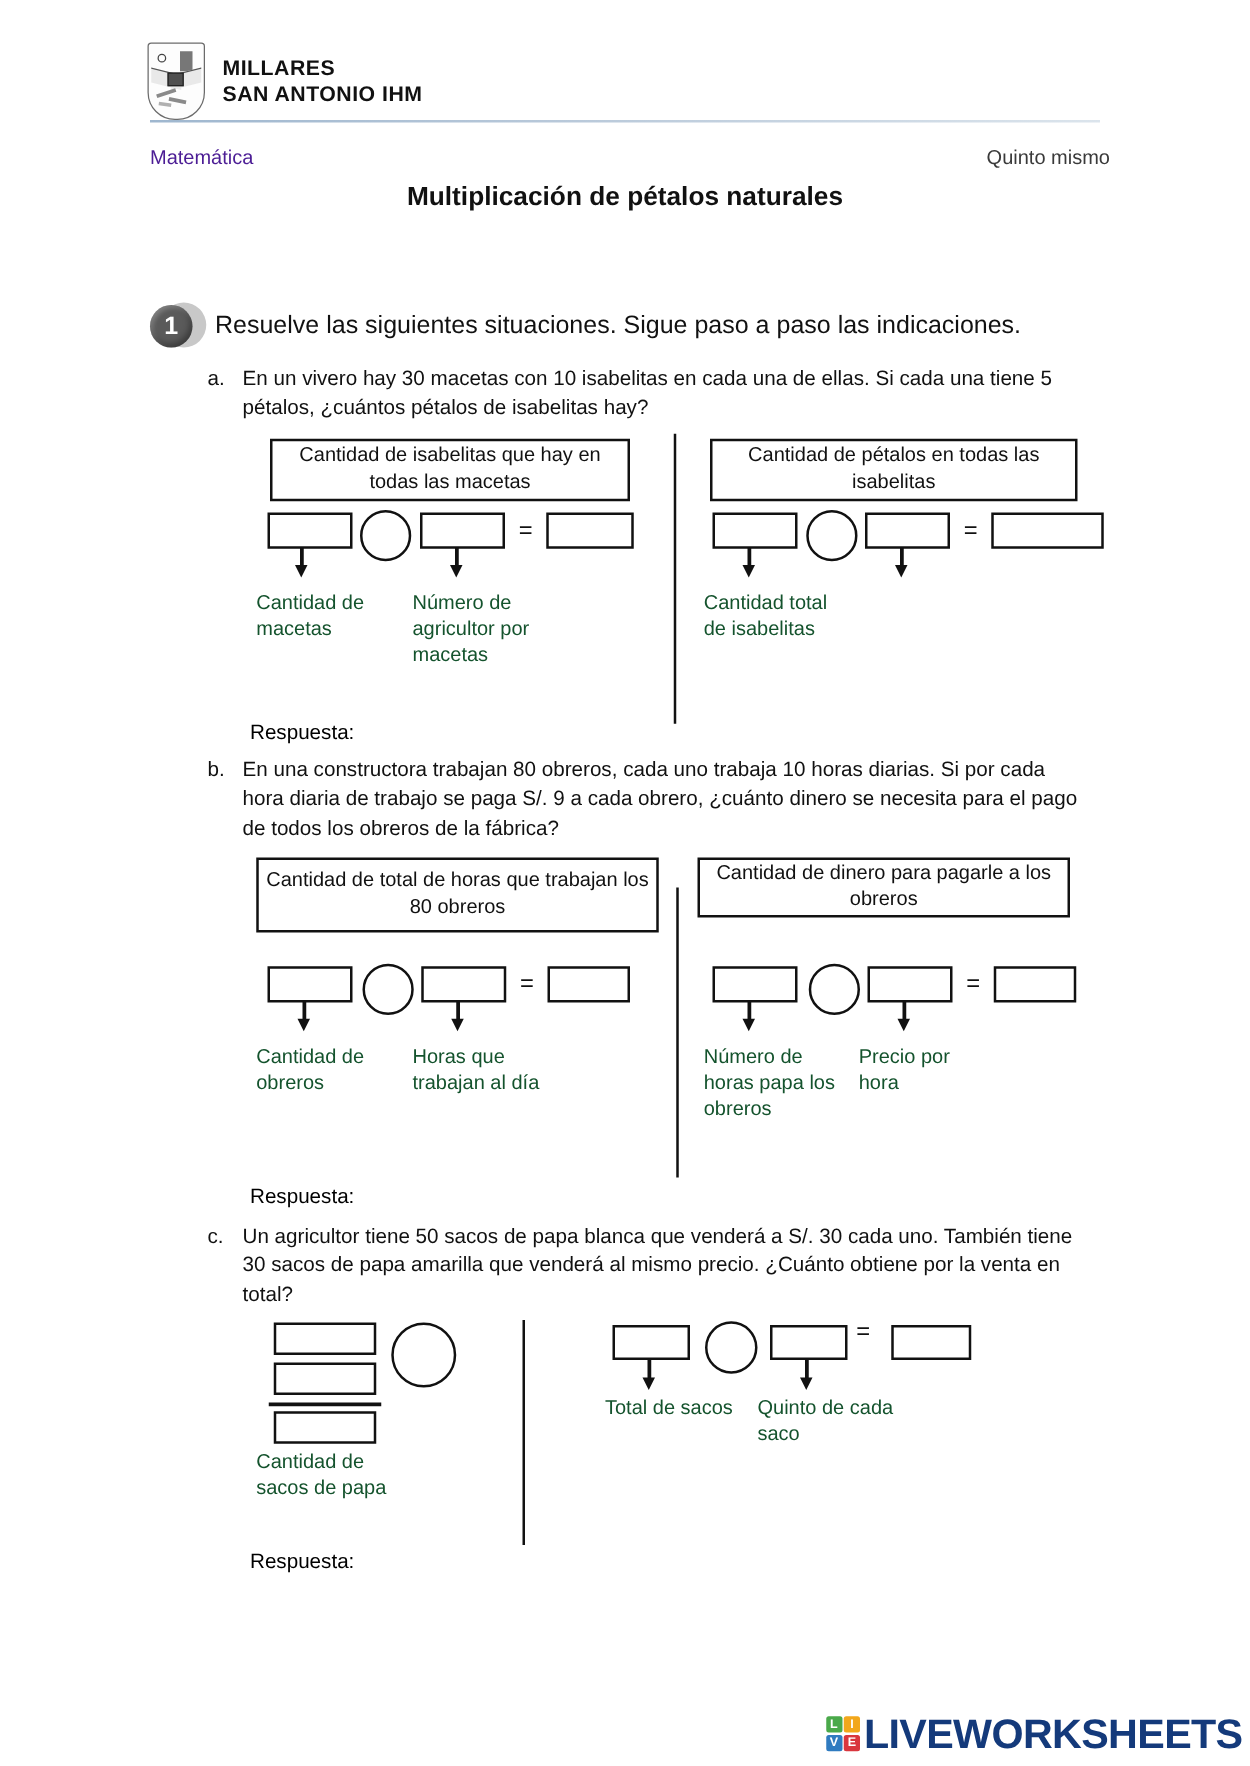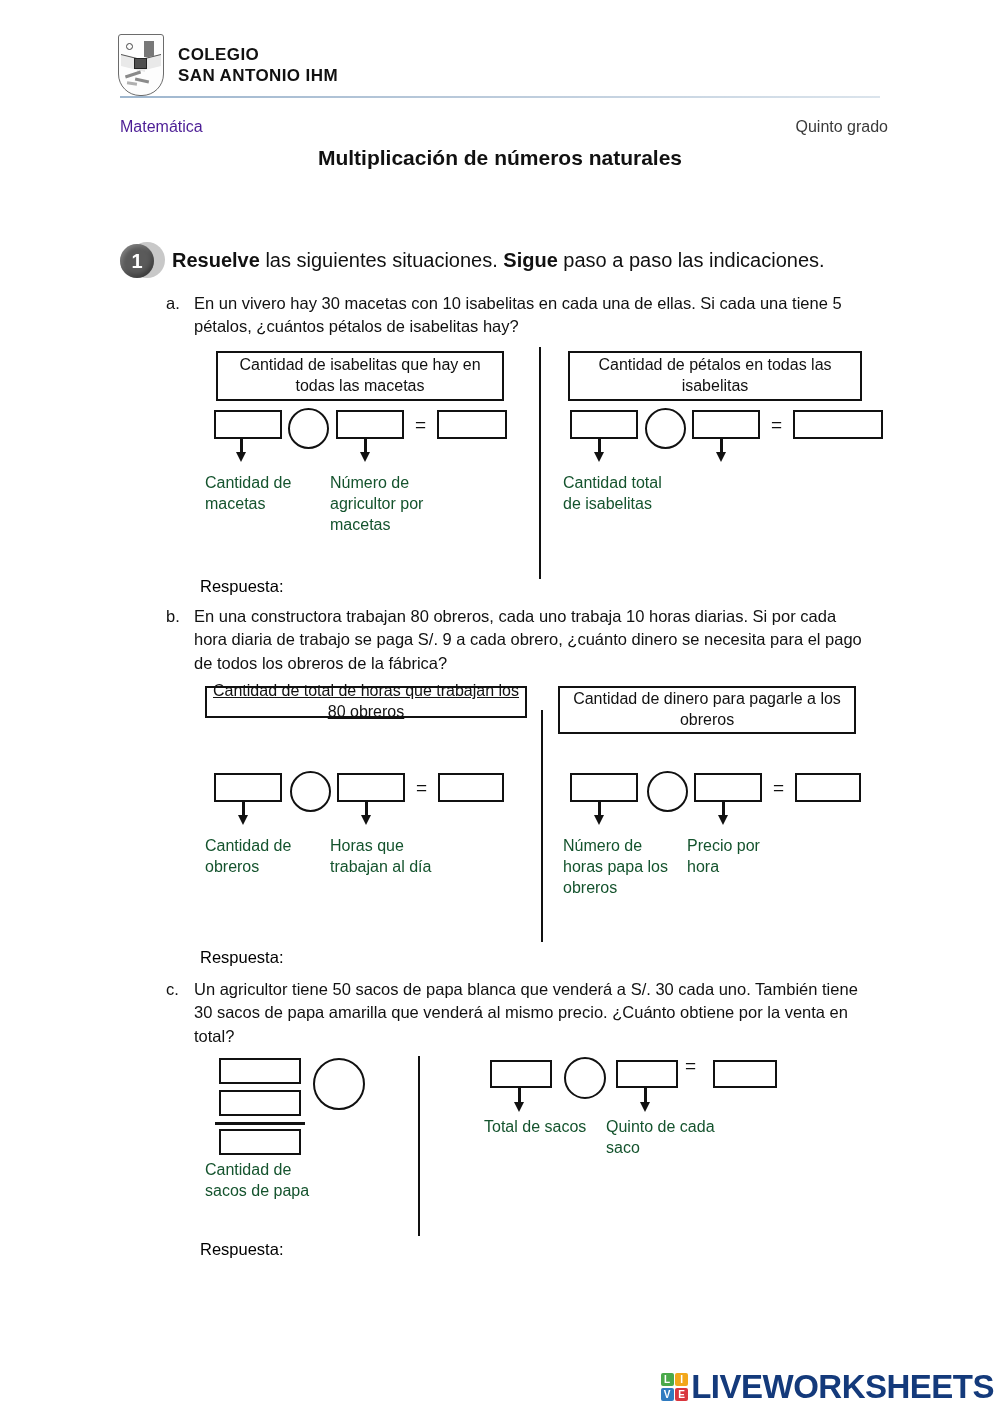--- a/index.html
+++ b/index.html
@@ -92,21 +92,21 @@
   }
   .badge {
     position: absolute; left: 2px; top: 4px;
     width: 34px; height: 34px; border-radius: 50%;
     background: #5a5a5a;
     color: #fff; font-weight: bold; font-size: 20px;
     display: flex; align-items: center; justify-content: center;
     box-shadow: inset -2px -3px 5px rgba(0,0,0,.35), inset 2px 2px 4px rgba(255,255,255,.25);
   }
   .task-text { font-size: 20px; color: #111; white-space: nowrap; }
-  .task-text b { font-weight: bold; }
+  .task-text b { font-weight: normal; }
 
   
   .q { position: absolute; font-size: 16.5px; line-height: 1.42; color: #111; }
   .q .marker { position: absolute; left: 0; top: 0; width: 24px; }
   .q .body { margin-left: 28px; }
 
   .answer-label { position: absolute; font-size: 16.5px; color: #000000; }
 
   
   .hdrbox {
@@ -197,30 +197,30 @@
       <div class="hill1"></div>
       <div class="hill2"></div>
       <div class="emblem"></div>
       <div class="field">
         <div class="f1"></div>
           <div class="f2"></div>
           <div class="f3"></div>
       </div>
     </div>
     <div class="school-name">
-      <div>COLEGIO</div>
+      <div>MILLARES</div>
       <div>SAN ANTONIO IHM</div>
     </div>
   </div>
 
   <div class="rule"></div>
 
   <div class="subject">Matemática</div>
-  <div class="grade">Quinto grado</div>
-  <div class="doc-title">Multiplicación de números naturales</div>
+  <div class="grade">Quinto mismo</div>
+  <div class="doc-title">Multiplicación de pétalos naturales</div>
 
   <div class="task-row">
     <div class="badge-wrap">
       <div class="badge-shadow"></div>
       <div class="badge">1</div>
     </div>
     <div class="task-text"><b>Resuelve</b><span> las siguientes situaciones. </span><b>Sigue</b><span> paso a paso las indicaciones.</span></div>
   </div>
 
   <div class="q" style="left:166px; top:292px; width:700px;">
@@ -263,21 +263,21 @@
   <div class="inbox" style="left:793px; top:410px; width:90px; height:29px;"></div>
   <div class="cap" style="left:563px; top:473px; width:115px;">Cantidad total de isabelitas</div>
 
   <div class="answer-label" style="left:200px; top:577px;">Respuesta:</div>
 
   <div class="q" style="left:166px; top:605px; width:700px;">
     <span class="marker">b.</span>
     <div class="body">En una constructora trabajan 80 obreros, cada uno trabaja 10 horas diarias. Si por cada hora diaria de trabajo se paga S/. 9 a cada obrero, ¿cuánto dinero se necesita para el pago de todos los obreros de la fábrica?</div>
   </div>
 
-  <div class="hdrbox" style="left:205px; top:686px; width:322px; height:32px;text-decoration:underline;">Cantidad de total de horas que trabajan los 80 obreros</div>
+  <div class="hdrbox" style="left:205px; top:686px; width:322px; height:60px;">Cantidad de total de horas que trabajan los 80 obreros</div>
   <div class="inbox" style="left:214px; top:773px; width:68px; height:29px;"></div>
   <div class="circle" style="left:290px; top:771px; width:41px; height:41px;"></div>
   <div class="inbox" style="left:337px; top:773px; width:68px; height:29px;"></div>
   <div class="eq" style="left:416px; top:777px;">=</div>
   <div class="arrow" style="left:238px; top:801px; width:11px; height:16px;">
       <div class="shaft"></div>
       <div class="head"></div>
     </div>
   <div class="arrow" style="left:361px; top:801px; width:11px; height:16px;">
       <div class="shaft"></div>

